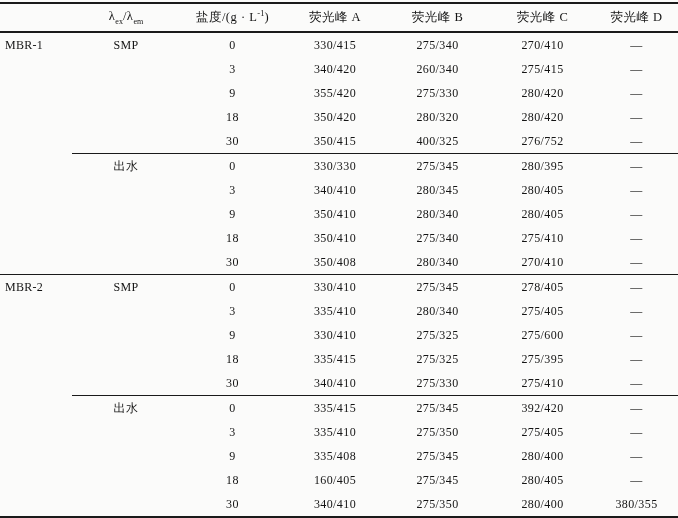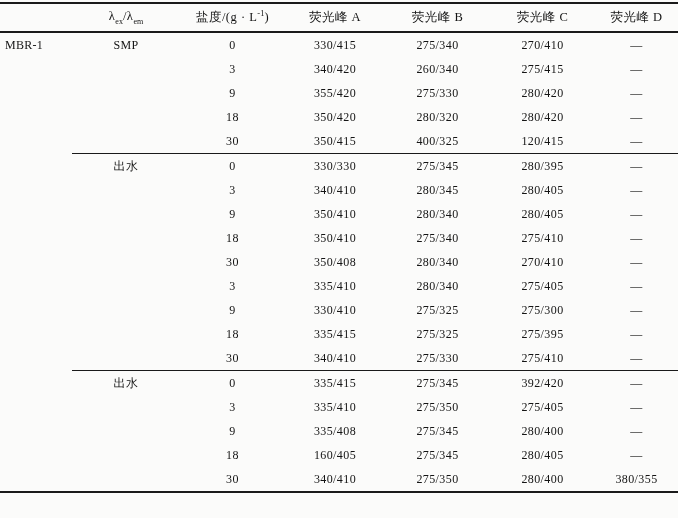--- a/index.html
+++ b/index.html
@@ -133,21 +133,21 @@
           <td>280/320</td>
           <td>280/420</td>
           <td>—</td>
         </tr>
         <tr>
           <td class="sample"></td>
           <td></td>
           <td>30</td>
           <td>350/415</td>
           <td>400/325</td>
-          <td>120/415</td>
+          <td>276/752</td>
           <td>—</td>
         </tr>
         <tr class="section-start">
           <td class="sample"></td>
           <td>出水</td>
           <td>0</td>
           <td>330/330</td>
           <td>275/345</td>
           <td>280/395</td>
           <td>—</td>
@@ -181,36 +181,45 @@
         </tr>
         <tr>
           <td class="sample"></td>
           <td></td>
           <td>30</td>
           <td>350/408</td>
           <td>280/340</td>
           <td>270/410</td>
           <td>—</td>
         </tr>
+        <tr class="group-start">
+          <td class="sample">MBR-2</td>
+          <td>SMP</td>
+          <td>0</td>
+          <td>330/410</td>
+          <td>275/345</td>
+          <td>278/405</td>
+          <td>—</td>
+        </tr>
         <tr>
           <td class="sample"></td>
           <td></td>
           <td>3</td>
           <td>335/410</td>
           <td>280/340</td>
           <td>275/405</td>
           <td>—</td>
         </tr>
         <tr>
           <td class="sample"></td>
           <td></td>
           <td>9</td>
           <td>330/410</td>
           <td>275/325</td>
-          <td>275/300</td>
+          <td>275/600</td>
           <td>—</td>
         </tr>
         <tr>
           <td class="sample"></td>
           <td></td>
           <td>18</td>
           <td>335/415</td>
           <td>275/325</td>
           <td>275/395</td>
           <td>—</td>

